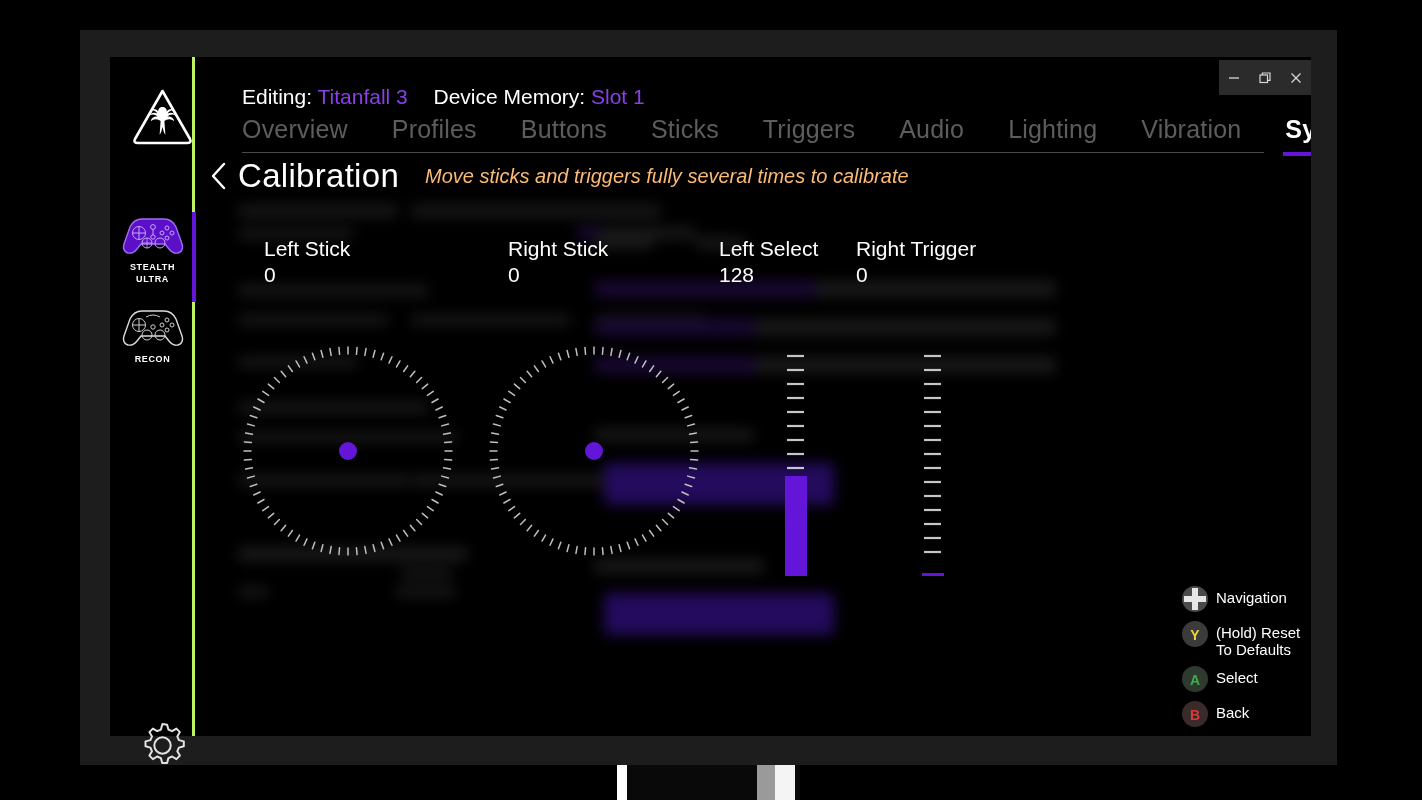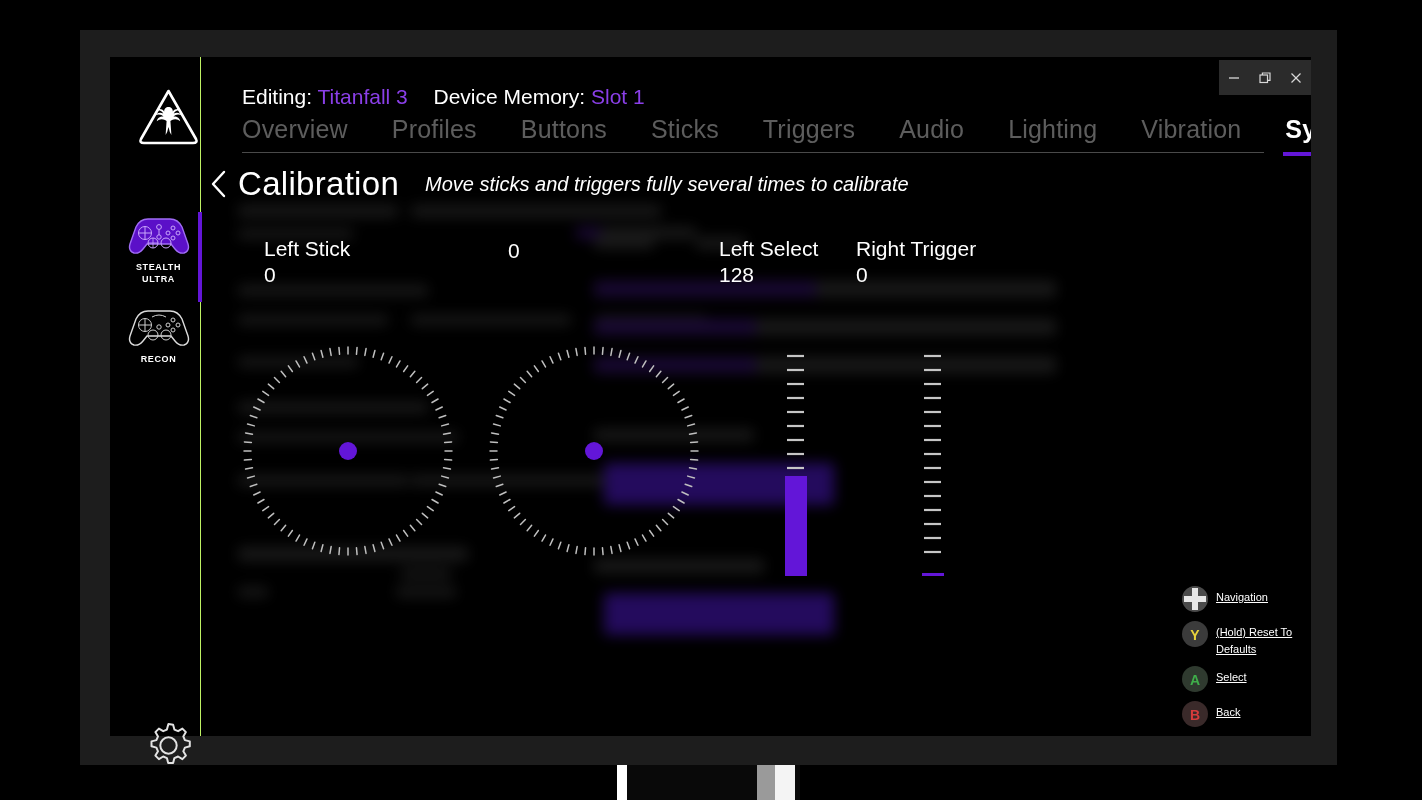--- a/index.html
+++ b/index.html
@@ -33,23 +33,22 @@
     display: flex; align-items: center; justify-content: space-around;
     z-index: 40;
   }
   .win-ctrls .wc { width: 26px; height: 24px; display:flex; align-items:center; justify-content:center; color:#d8d8d8; }
   .win-ctrls .wc svg { display:block; }
 
   
   .sidebar {
     position: absolute; left: 110px; top: 57px;
     width: 85px; height: 679px; background: #000;
-    border-right: 1px solid #bef264;
+    border-right: 3px solid #bef264;
     z-index: 20;
-    margin-left: 6px;
   }
   .brand-logo { position:absolute; left:20px; top:28px; width:65px; height:65px; }
   .dev-list { position:absolute; left:0; top:150px; width:85px; }
   .dev-item { position:relative; width:85px; padding:6px 0 4px; text-align:center; }
   .dev-item .pad-ico { display:block; margin:0 auto; }
   .dev-item .dev-label {
     display:block; color:#fff; font-size:9px; font-weight:bold;
     letter-spacing:.6px; line-height:11px; margin-top:1px;
   }
   .sel-bar { position:absolute; right:-1px; top:5px; width:4px; height:90px; background:#6316d8; }
@@ -83,45 +82,45 @@
     position:relative; color:#5d5d5d; font-size:25px; letter-spacing:.2px;
     padding:0 0 10px 0; margin-right:44px; white-space:nowrap;
   }
   .tab.active { color:#fff; font-weight:bold; }
   .tab.active::after {
     content:""; position:absolute; left:-2px; right:-2px; bottom:-2px; height:4px; background:#6316d8;
   }
   .tab:last-child { margin-right:0; }
 
   
-  .sec-row { position:absolute; left:10px; top:108px; display:flex; align-items:center; z-index:5; }
+  .sec-row { position:absolute; left:10px; top:100px; display:flex; align-items:center; z-index:5; }
   .back-chev { width:26px; height:34px; display:flex; align-items:center; justify-content:center; margin-right:6px; }
   .sec-title { color:#fff; font-size:33px; letter-spacing:.3px; }
-  .sec-sub { color:#ffffff; font-size:20px; font-style:italic; margin-left:26px; white-space:nowrap; }
+  .sec-sub { color:#fdba74; font-size:20px; font-style:italic; margin-left:26px; white-space:nowrap; }
 
   
   .readouts { position:absolute; left:0; top:180px; width:1115px; height:360px; z-index:5; }
   .ro-col { position:absolute; text-align:left; }
   .ro-name { color:#fff; font-size:21px; white-space:nowrap; }
   .ro-val  { color:#fff; font-size:21px; margin-top:2px; }
 
   
   .dial { position:absolute; }
   .dial svg { display:block; }
 
   
   .trig { position:absolute; }
   .trig .ticks { position:absolute; left:0; top:0; }
   .trig .fill { position:absolute; background:#6316d8; }
 
   
   .legend { position:absolute; left:985px; top:528px; width:135px; z-index:6; }
   .lg-row { display:flex; align-items:flex-start; margin-bottom:7px; }
   .lg-ico { width:28px; height:28px; flex:0 0 28px; margin-right:7px; }
-  .lg-label { color:#fff; font-size:11px; line-height:17px; padding-top:4px;text-decoration:underline; }
+  .lg-label { color:#fff; font-size:15px; line-height:17px; padding-top:4px; }
 </style>
 </head>
 <body>
 
 <div id="root">
 
   <div class="win-frame"></div>
   <div class="bottom-strip"></div>
 
   <div class="app-window"></div>
@@ -364,20 +363,21 @@
                 <line x1="0" y1="-104" x2="0" y2="-97" transform="rotate(350)"></line>
                 <line x1="0" y1="-104" x2="0" y2="-97" transform="rotate(355)"></line>
               </g>
             </g>
           </g>
           <circle cx="110" cy="110" r="9" fill="#6316d8"></circle>
         </svg>
       </div>
 
       <div class="ro-col" style="left:312px; top:0; width:210px;">
+        <div class="ro-name">Right Stick</div>
         <div class="ro-val">0</div>
       </div>
       <div class="dial" style="left:288px; top:104px;">
         <svg width="220" height="220" viewBox="0 0 220 220">
           <use href="#lsticks"></use>
           <circle cx="110" cy="110" r="9" fill="#6316d8"></circle>
         </svg>
       </div>
 
       <div class="ro-col" style="left:523px; top:0; width:160px;">

